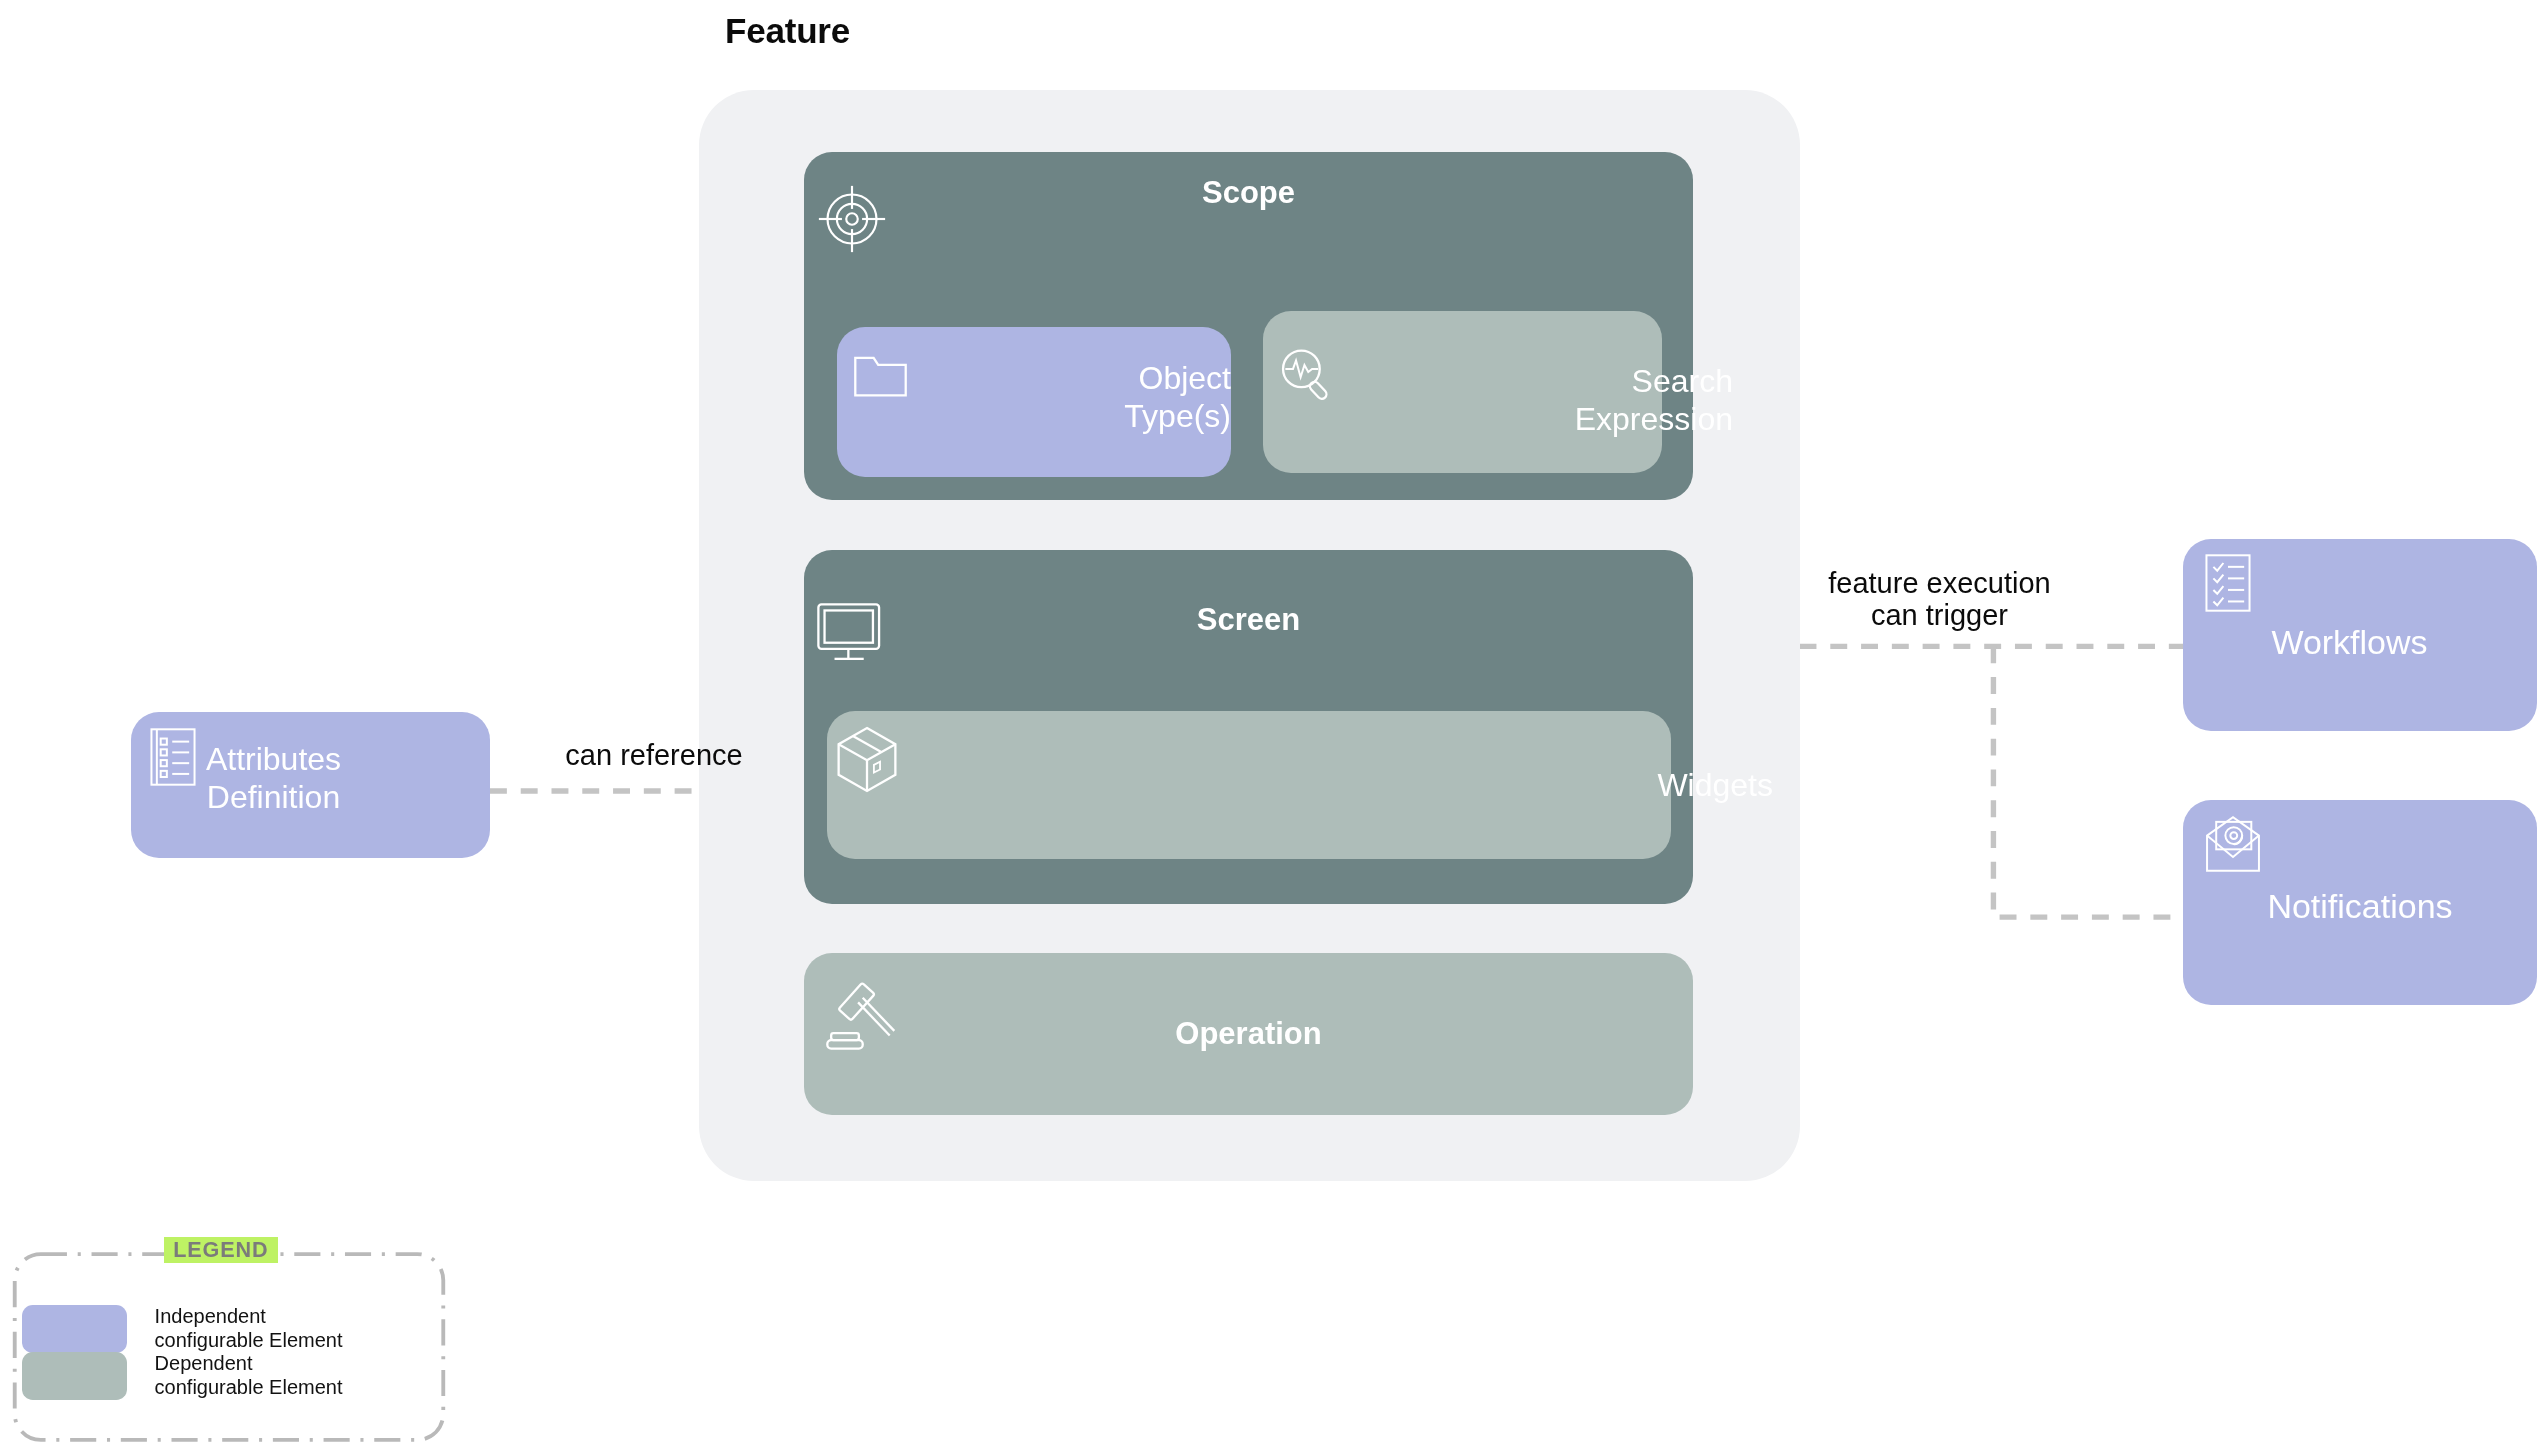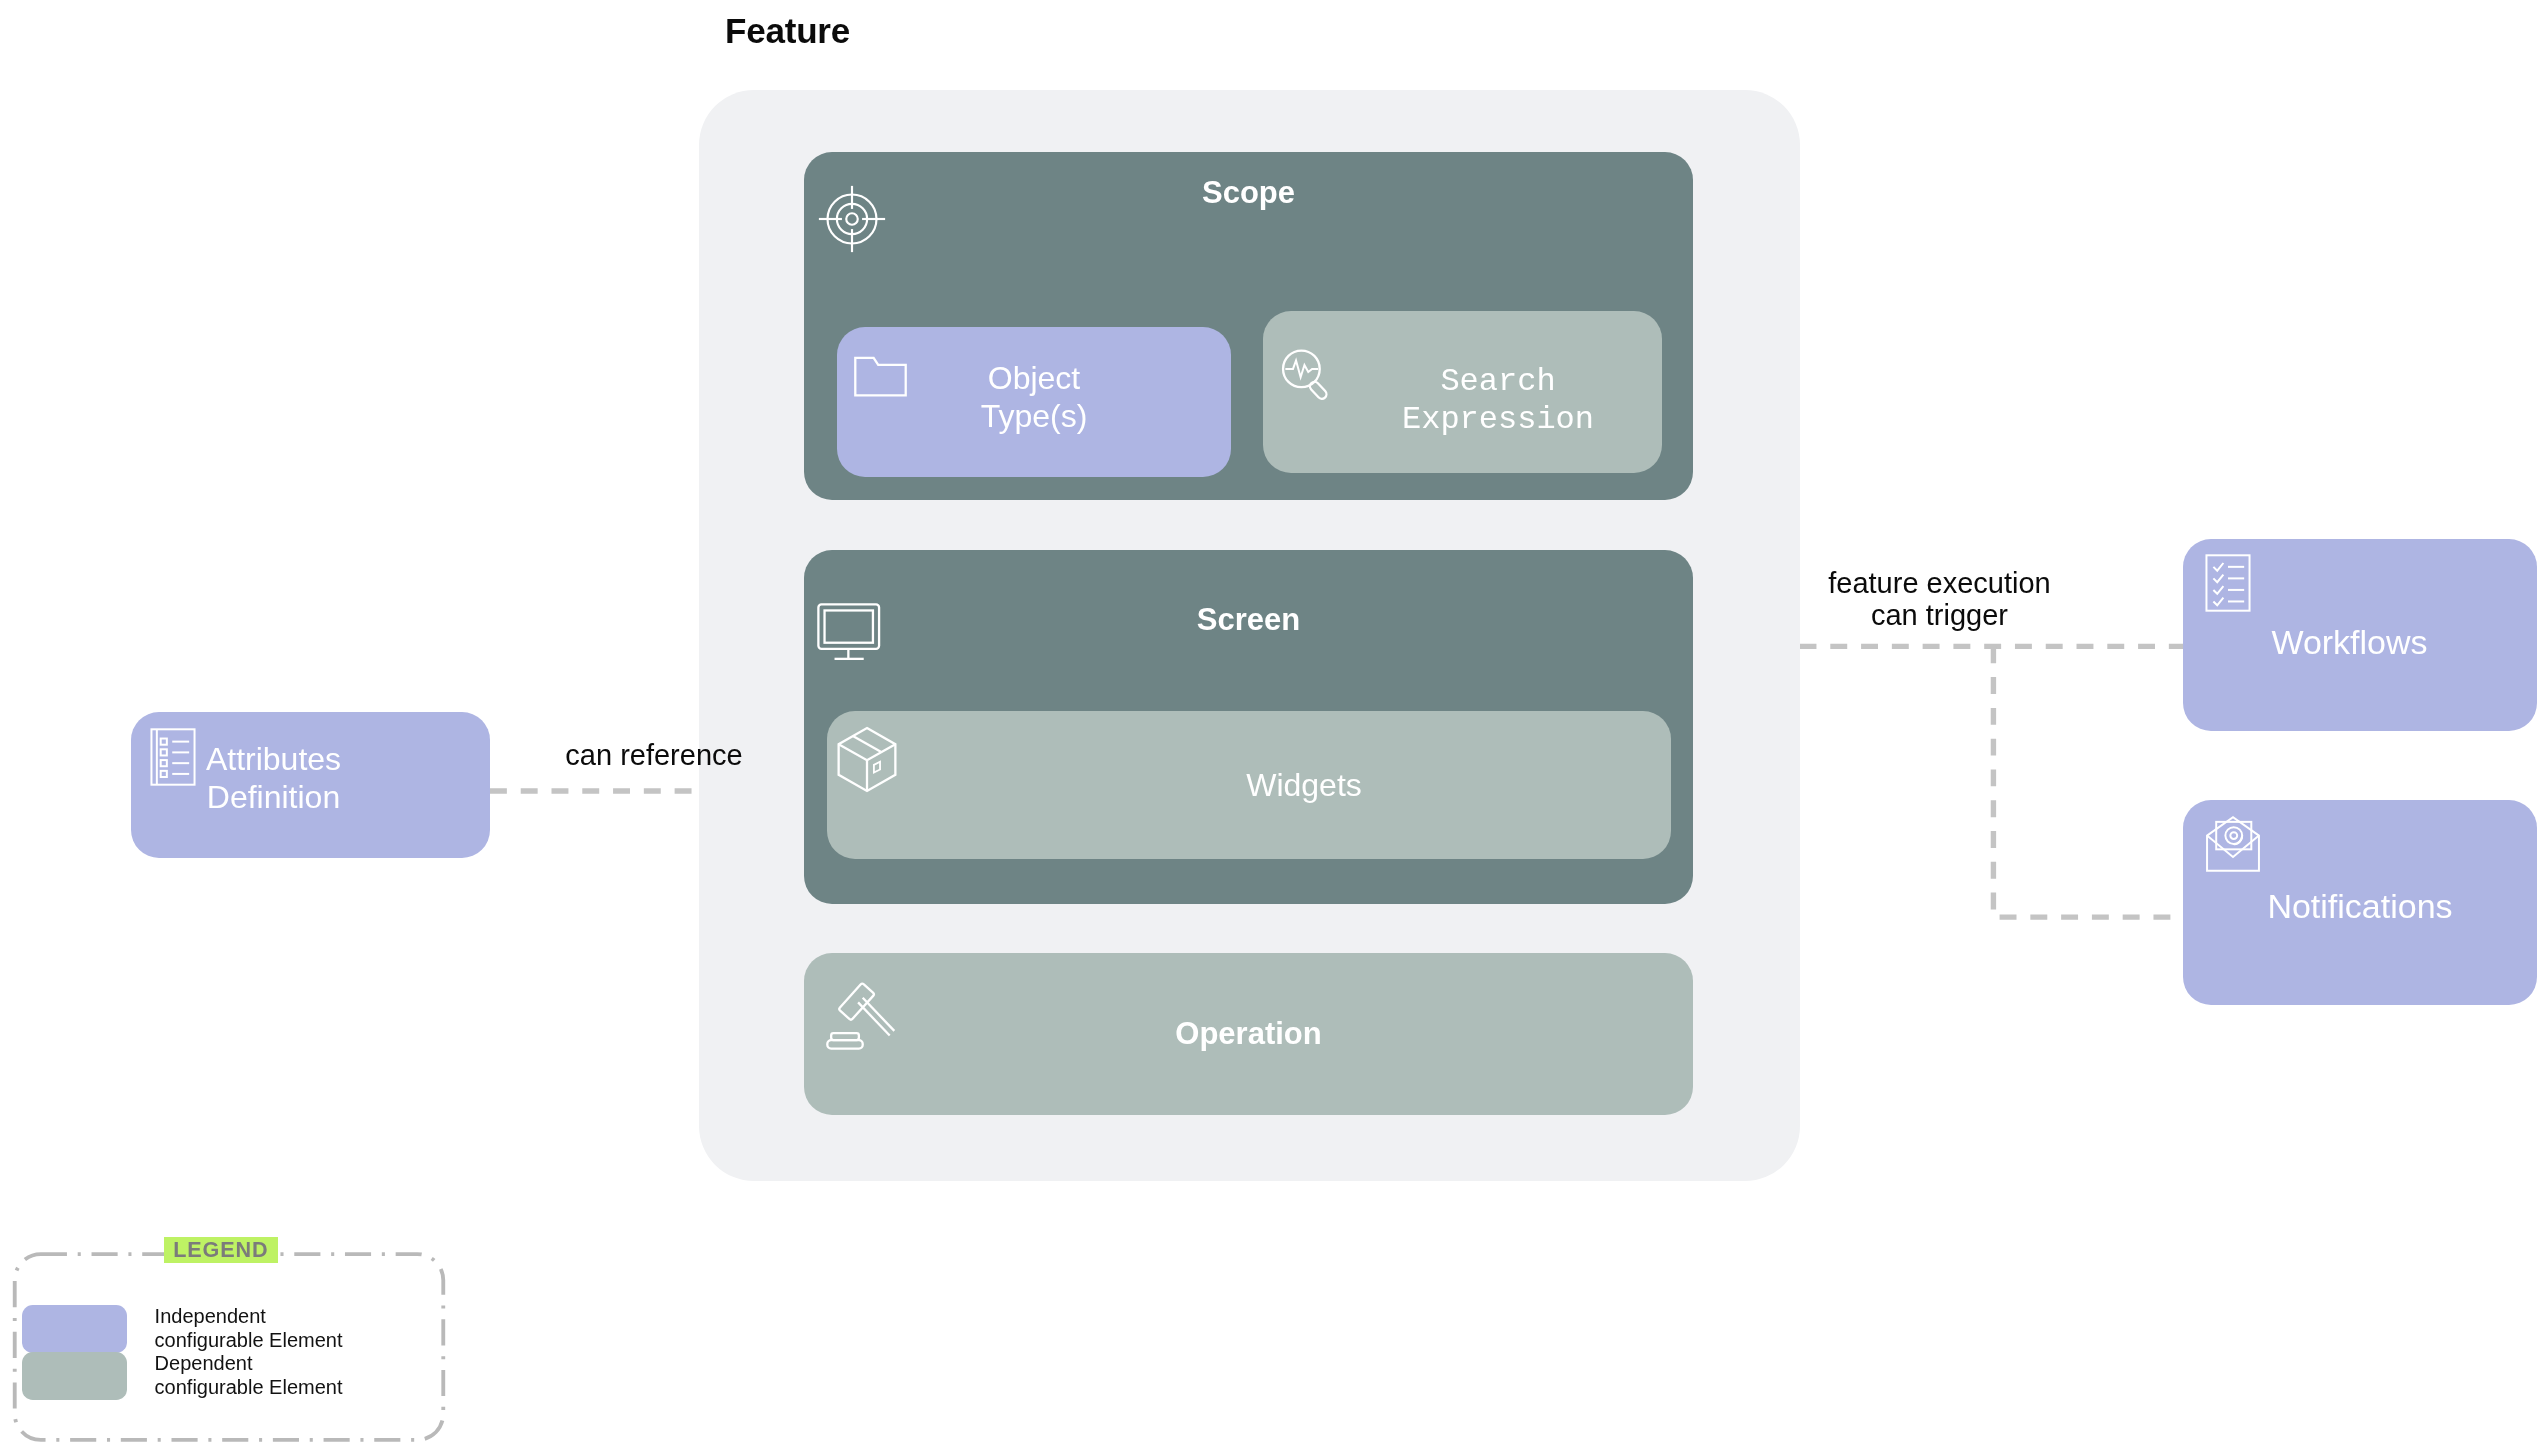--- a/index.html
+++ b/index.html
@@ -61,21 +61,21 @@
     text-align: center;
     color: #ffffff;
     font-weight: bold;
     font-size: 31px;
     line-height: 1.15;
   }
   .block-label {
     position: absolute;
     left: 0;
     width: 100%;
-    text-align: center;
+    text-align: right;
     color: #ffffff;
     font-weight: normal;
     font-size: 32px;
     line-height: 1.18;
     white-space: pre-line;
   }
 
   .icon {
     position: absolute;
     display: block;
@@ -247,21 +247,21 @@
 Type(s)</div>
 
   <div class="block dep" id="search-expression-block"></div>
   <span class="icon" id="search-expression-icon">
     <svg viewBox="0 0 72 70" fill="none" stroke="#ffffff" stroke-width="3">
       <circle cx="28" cy="27" r="24"></circle>
       <path d="M7 27 L17 27 L21 16 L27 38 L32 22 L37 31 L42 27 L50 27" stroke-width="2.6"></path>
       <rect x="44" y="42" width="12" height="26" rx="6" transform="rotate(-43 50 55)"></rect>
     </svg>
   </span>
-  <div class="block-label" id="search-expression-label" style="left:1263px;width:470px;font-family:Liberation Mono, monospace;">Search
+  <div class="block-label" id="search-expression-label" style="left:1263px;width:470px;">Search
 Expression</div>
 
   <div class="block dark" id="screen-section"></div>
 
   <span class="icon" id="screen-icon">
     <svg viewBox="0 0 100 82" fill="none" stroke="#ffffff" stroke-width="3">
       <rect x="3" y="3" width="79" height="58" rx="4"></rect>
       <rect x="11" y="11" width="63" height="42"></rect>
       <line x1="42" y1="61" x2="42" y2="74"></line>
       <line x1="24" y1="74" x2="62" y2="74"></line>

